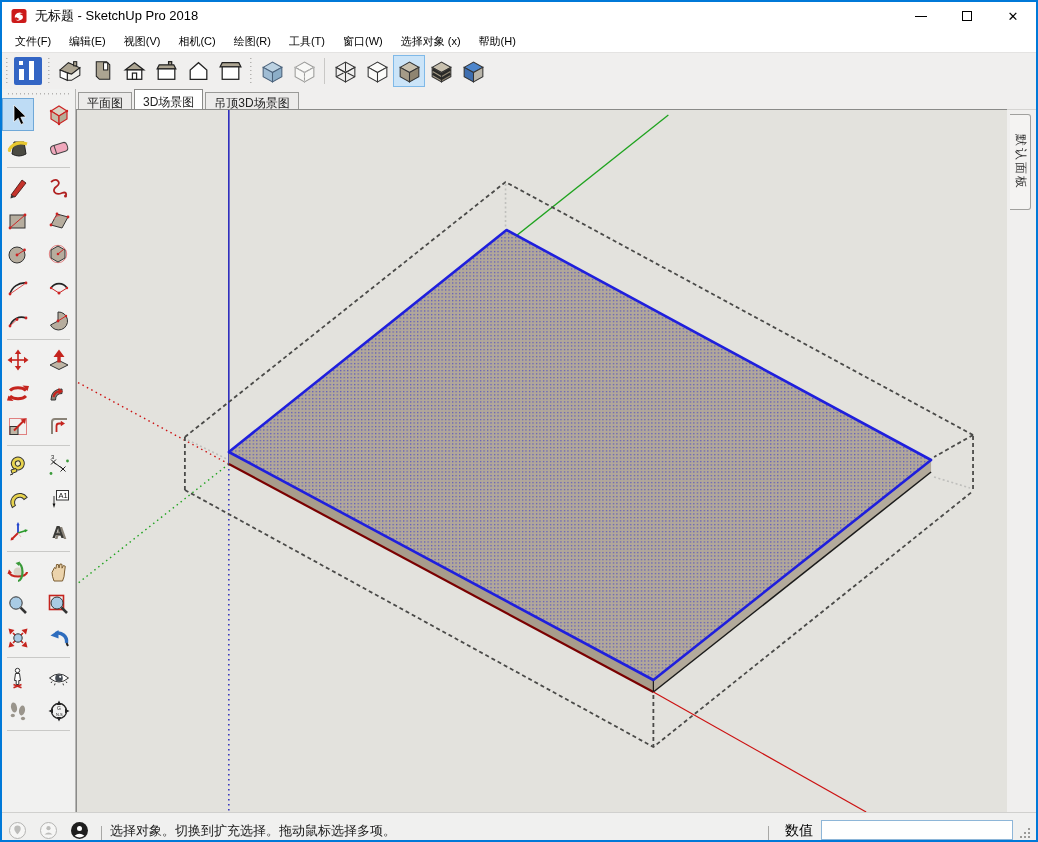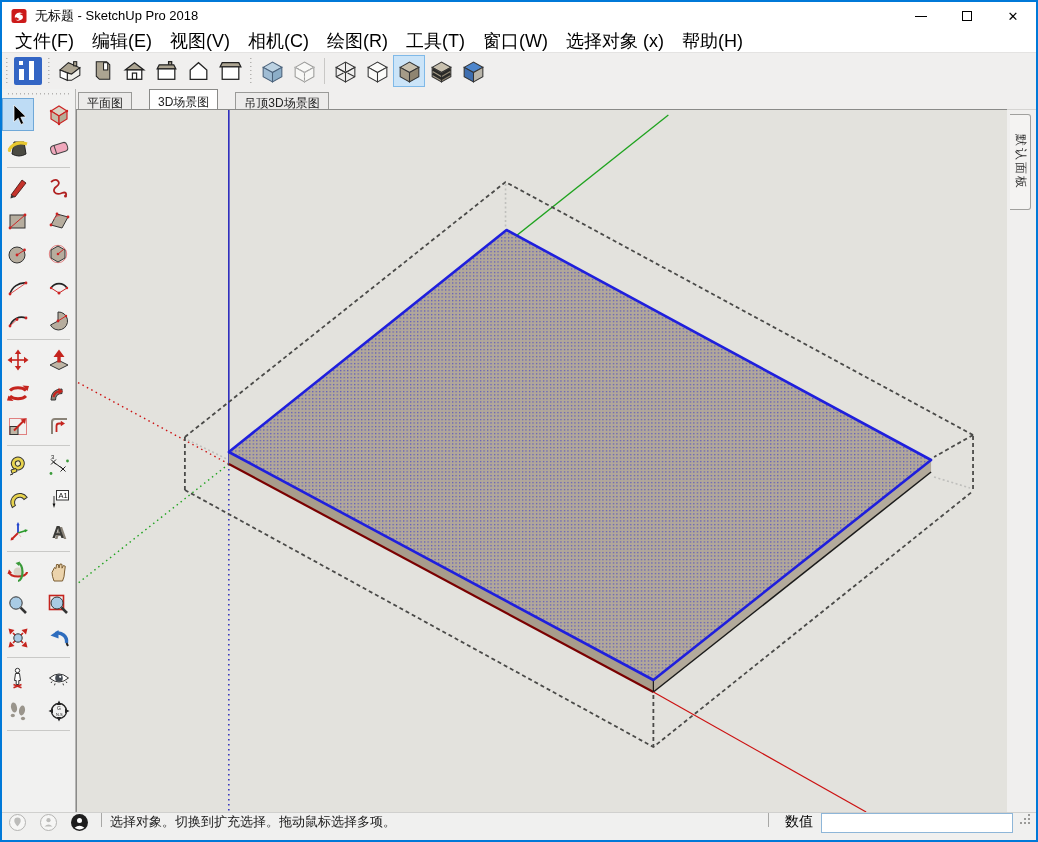--- a/index.html
+++ b/index.html
@@ -13,41 +13,41 @@
   .su-logo { width:16px; height:16px; margin-left:9px; flex:0 0 auto; }
   .title-text { margin-left:8px; font-size:13px; color:#000; }
   .titlebar-spacer { flex:1; }
   .win-btn { width:46px; height:28px; display:flex; align-items:center; justify-content:center; }
   .glyph-min { width:12px; height:1px; background:#000; }
   .glyph-max { width:10px; height:10px; border:1px solid #000; }
   .glyph-close { font-size:13px; color:#000; line-height:1; }
 
   
   .menubar { height:22px; background:#FFF; display:flex; align-items:center; padding-left:4px;
-             font-size:18px; flex:0 0 auto; }
+             font-size:11px; flex:0 0 auto; }
   .menu-item { padding:3px 9px; color:#000; }
 
   
   .toolbar { height:37px; background:#F0EFEE; border-top:1px solid #E4E3E2; display:flex;
              align-items:center; flex:0 0 auto; }
   .grip-v { width:4px; height:26px; margin:0 3px;
             background-image:repeating-linear-gradient(to bottom,#B3B2B0 0 1.5px,transparent 1.5px 4px);
             background-size:1.5px 100%; background-repeat:no-repeat; background-position:center; }
   .tbtn { width:32px; height:32px; display:flex; align-items:center; justify-content:center; }
   .tbtn.sel { background:#CBE4F8; border:1px solid #7FB9E8; }
   .tsep { width:1px; height:26px; background:#C9C8C6; margin:0 4px; }
   .plugin-ic { width:28px; height:28px; background:#3365C4; border-radius:2px; position:relative; }
   .plugin-ic i { position:absolute; background:#FFF; }
 
   
   .mainrow { flex:1; display:flex; min-height:0; }
   .rightcol { flex:1; display:flex; flex-direction:column; min-width:0; }
   .tabbar { height:20px; background:#F0EFEE; display:flex; align-items:flex-end; padding-left:2px; flex:0 0 auto; }
   .stab { font-size:12px; padding:2px 8px 3px 8px; background:#ECEBEA; border:1px solid #9A9A98;
-          border-bottom:none; margin-right:17px; height:17px; color:#222; }
+          border-bottom:none; margin-right:2px; height:17px; color:#222; }
   .stab.active { background:#FFF; border-color:#8A8A88; height:20px; padding-top:4px; font-weight:normal; }
 
   
   .palette { width:74px; background:#F1F1F0; border-right:1px solid #B5B5B3; flex:0 0 auto;
              display:flex; flex-direction:column; padding-top:2px; }
   .grip-h { height:4px; margin:1px 6px 2px 6px;
             background-image:repeating-linear-gradient(to right,#B3B2B0 0 1.5px,transparent 1.5px 4px);
             background-size:100% 1.5px; background-repeat:no-repeat; background-position:center; }
   .prow { display:flex; justify-content:center; gap:10px; }
   .pcell { width:33px; height:33px; display:flex; align-items:center; justify-content:center; }
@@ -61,21 +61,21 @@
   .canvas svg { position:absolute; inset:0; width:100%; height:100%; }
 
   
   .tray { width:29px; background:#F0EFEE; border-top:1px solid #D5D4D2; flex:0 0 auto; padding-top:4px; }
   .tray-tab { width:21px; height:96px; margin-left:3px; background:#F4F3F2; border:1px solid #A0A09E;
               border-left:none; border-radius:0 3px 3px 0; display:flex; align-items:center; justify-content:center; }
   .tray-tab span { writing-mode:vertical-rl; text-orientation:sideways; font-size:12px; color:#333; letter-spacing:2px; }
 
   
   .statusbar { height:28px; background:#F0F0EF; border-top:1px solid #D0D0CE; display:flex;
-               align-items:flex-start; flex:0 0 auto; padding:0 4px 0 6px; }
+               align-items:flex-end; flex:0 0 auto; padding:0 4px 0 6px; }
   .sb-ic { width:19px; height:19px; margin-right:12px; }
   .sb-sep { width:1px; height:14px; background:#A8A8A6; margin:0 8px 0 0; }
   .sb-hint { font-size:13px; color:#1A1A1A; }
   .sb-spacer { flex:1; }
   .vcb-label { font-size:14px; color:#000; margin:0 8px; }
   .vcb-input { width:192px; height:20px; border:1px solid #8EB6D8; background:#FFF; font-size:12px; padding:0 3px; }
   .grip-corner { margin-left:6px; }
 </style>
 </head>
 <body>

